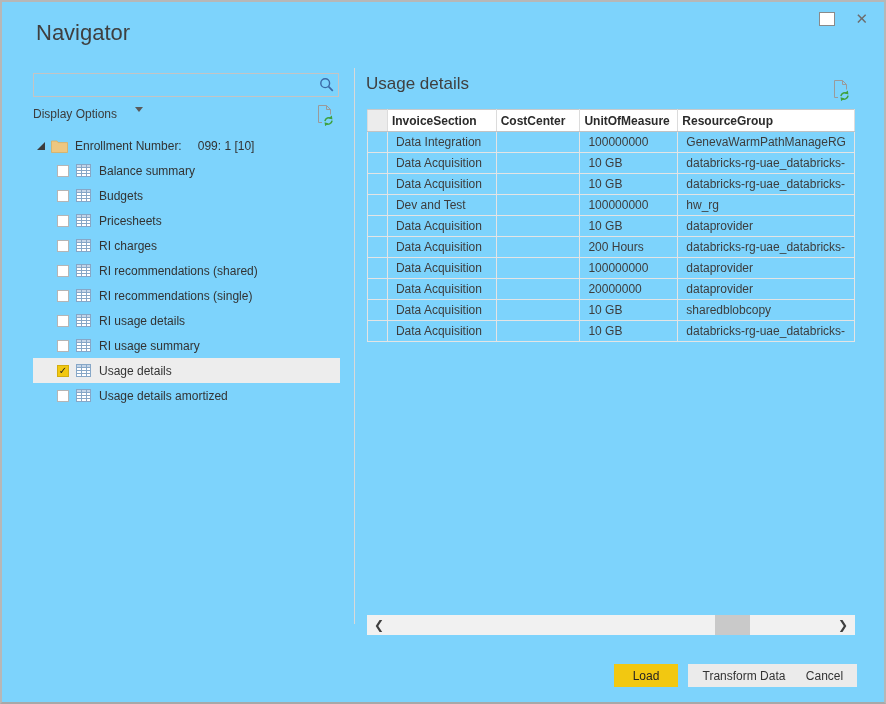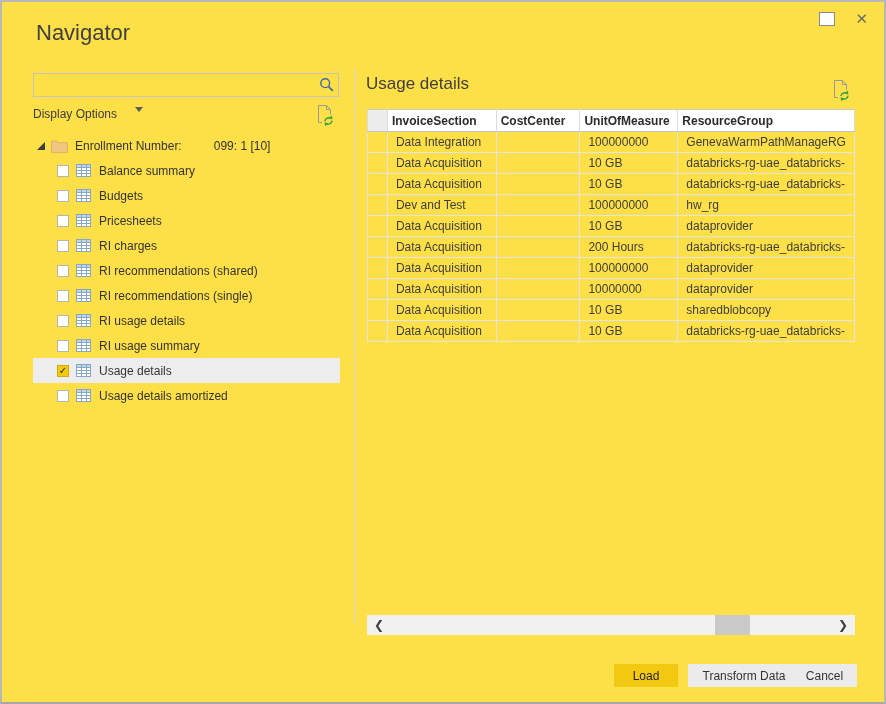--- a/index.html
+++ b/index.html
@@ -1,37 +1,37 @@
 <!DOCTYPE html>
 <html><head>
 <meta charset="utf-8">
 <style>
   html,body{margin:0;padding:0;background:#fff;}
   body{width:886px;height:704px;position:relative;font-family:"Liberation Sans","DejaVu Sans",sans-serif;color:#3b3b3b;-webkit-font-smoothing:antialiased;}
-  .dialog{position:absolute;inset:0;background:#fde047;border:2px solid #b7b7b7;border-bottom-color:#a8a8a8;box-sizing:border-box;}
+  .dialog{position:absolute;inset:0;background:#7dd3fc;border:2px solid #b7b7b7;border-bottom-color:#a8a8a8;box-sizing:border-box;}
 
   
   .win-title{position:absolute;left:34px;top:18px;font-size:22px;color:#3f3f3f;}
   .winctl{position:absolute;top:8px;display:flex;align-items:center;gap:18px;right:14px;}
   .btn-max{width:14px;height:12px;border:1px solid #8a8a8a;background:#fff;cursor:pointer;}
   .btn-close{font-size:15px;color:#6d6d6d;line-height:16px;cursor:pointer;padding:1px 2px;}
 
   
   .search-box{position:absolute;left:31px;top:71px;width:306px;height:24px;border:1px solid #c4c4c4;box-sizing:border-box;display:flex;align-items:center;}
   .search-box input{flex:1;border:none;outline:none;height:100%;padding:0 6px;font-size:12px;font-family:inherit;background:transparent;}
   .search-ico{width:22px;display:flex;align-items:center;justify-content:center;cursor:pointer;}
   .display-options{position:absolute;left:31px;top:105px;font-size:12px;color:#3c3c3c;display:flex;align-items:flex-start;gap:18px;cursor:pointer;}
   .refresh-btn{position:absolute;cursor:pointer;width:22px;height:24px;display:flex;align-items:center;justify-content:center;}
   .refresh-a{left:312px;top:101px;}
   .refresh-b{left:828px;top:76px;}
 
   .tree-root{position:absolute;left:31px;top:133px;height:22px;display:flex;align-items:center;font-size:12px;color:#333;cursor:default;padding-left:4px;}
   .tree-root .tri{margin-right:6px;display:flex;}
   .tree-root .folder{margin-right:7px;display:flex;}
-  .tree-root .val{margin-left:32px;}
+  .tree-root .val{margin-left:16px;}
 
   .tree{position:absolute;left:31px;top:156px;width:307px;}
   .tree-item{height:25px;display:flex;align-items:center;padding-left:24px;font-size:12px;color:#333;cursor:pointer;box-sizing:border-box;}
   .tree-item.selected{background:#ededed;}
   .cb{width:12px;height:12px;border:1px solid #b5b5b5;background:#fff;box-sizing:border-box;flex:0 0 auto;display:flex;align-items:center;justify-content:center;font-size:10px;line-height:10px;color:#1f1f1f;cursor:pointer;}
   .tree-item.checked .cb{background:#f2c811;border-color:#d3ad0e;font-weight:bold;}
   .tree-item .tbl-ico{margin-left:7px;margin-right:8px;display:flex;flex:0 0 auto;}
 
   
   .divider{position:absolute;left:352px;top:66px;width:1px;height:556px;background:#d9d9d9;}
@@ -347,21 +347,21 @@
             <td class="rowhdr"></td>
             <td>Data Acquisition</td>
             <td></td>
             <td>100000000</td>
             <td>dataprovider</td>
           </tr>
           <tr>
             <td class="rowhdr"></td>
             <td>Data Acquisition</td>
             <td></td>
-            <td>10000000</td>
+            <td>20000000</td>
             <td>dataprovider</td>
           </tr>
           <tr>
             <td class="rowhdr"></td>
             <td>Data Acquisition</td>
             <td></td>
             <td>10 GB</td>
             <td>sharedblobcopy</td>
           </tr>
           <tr>

